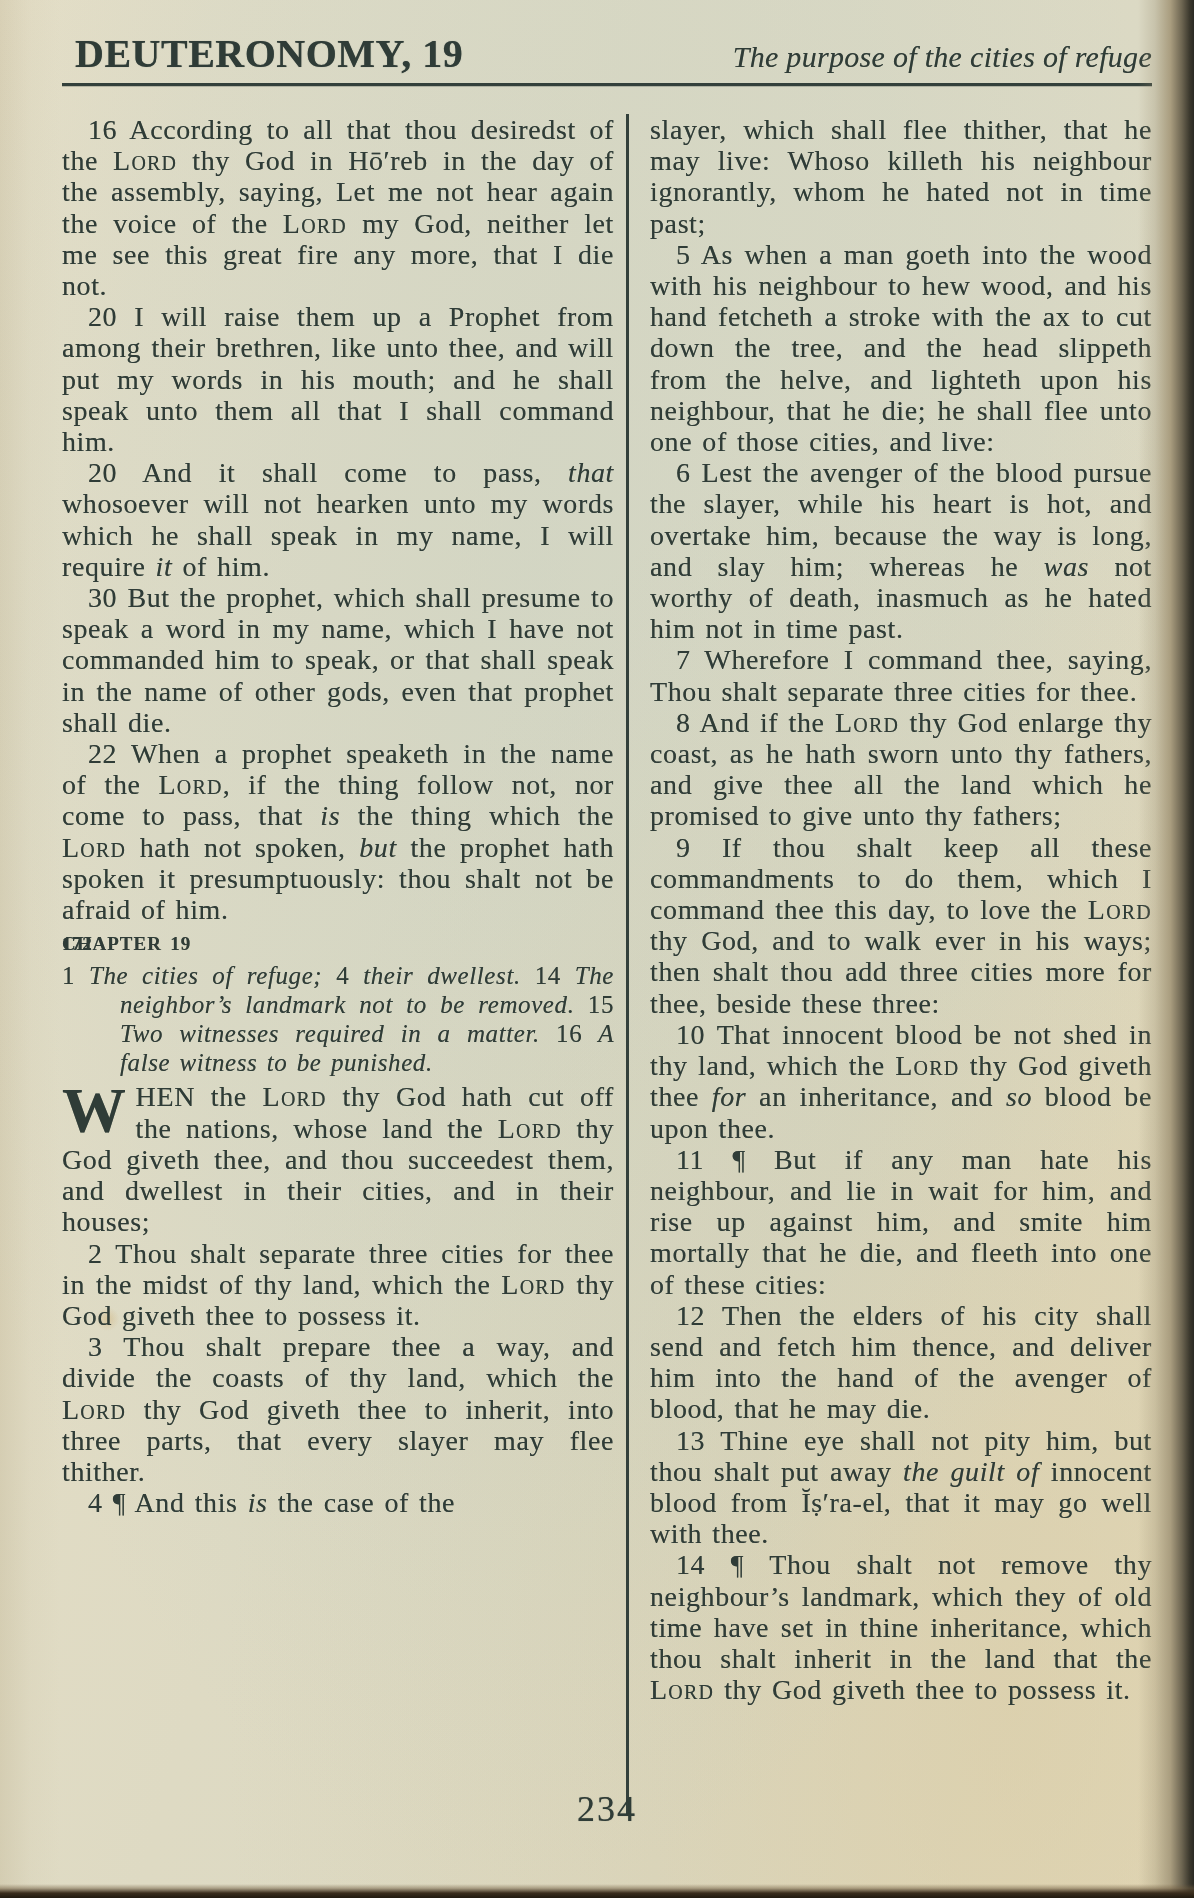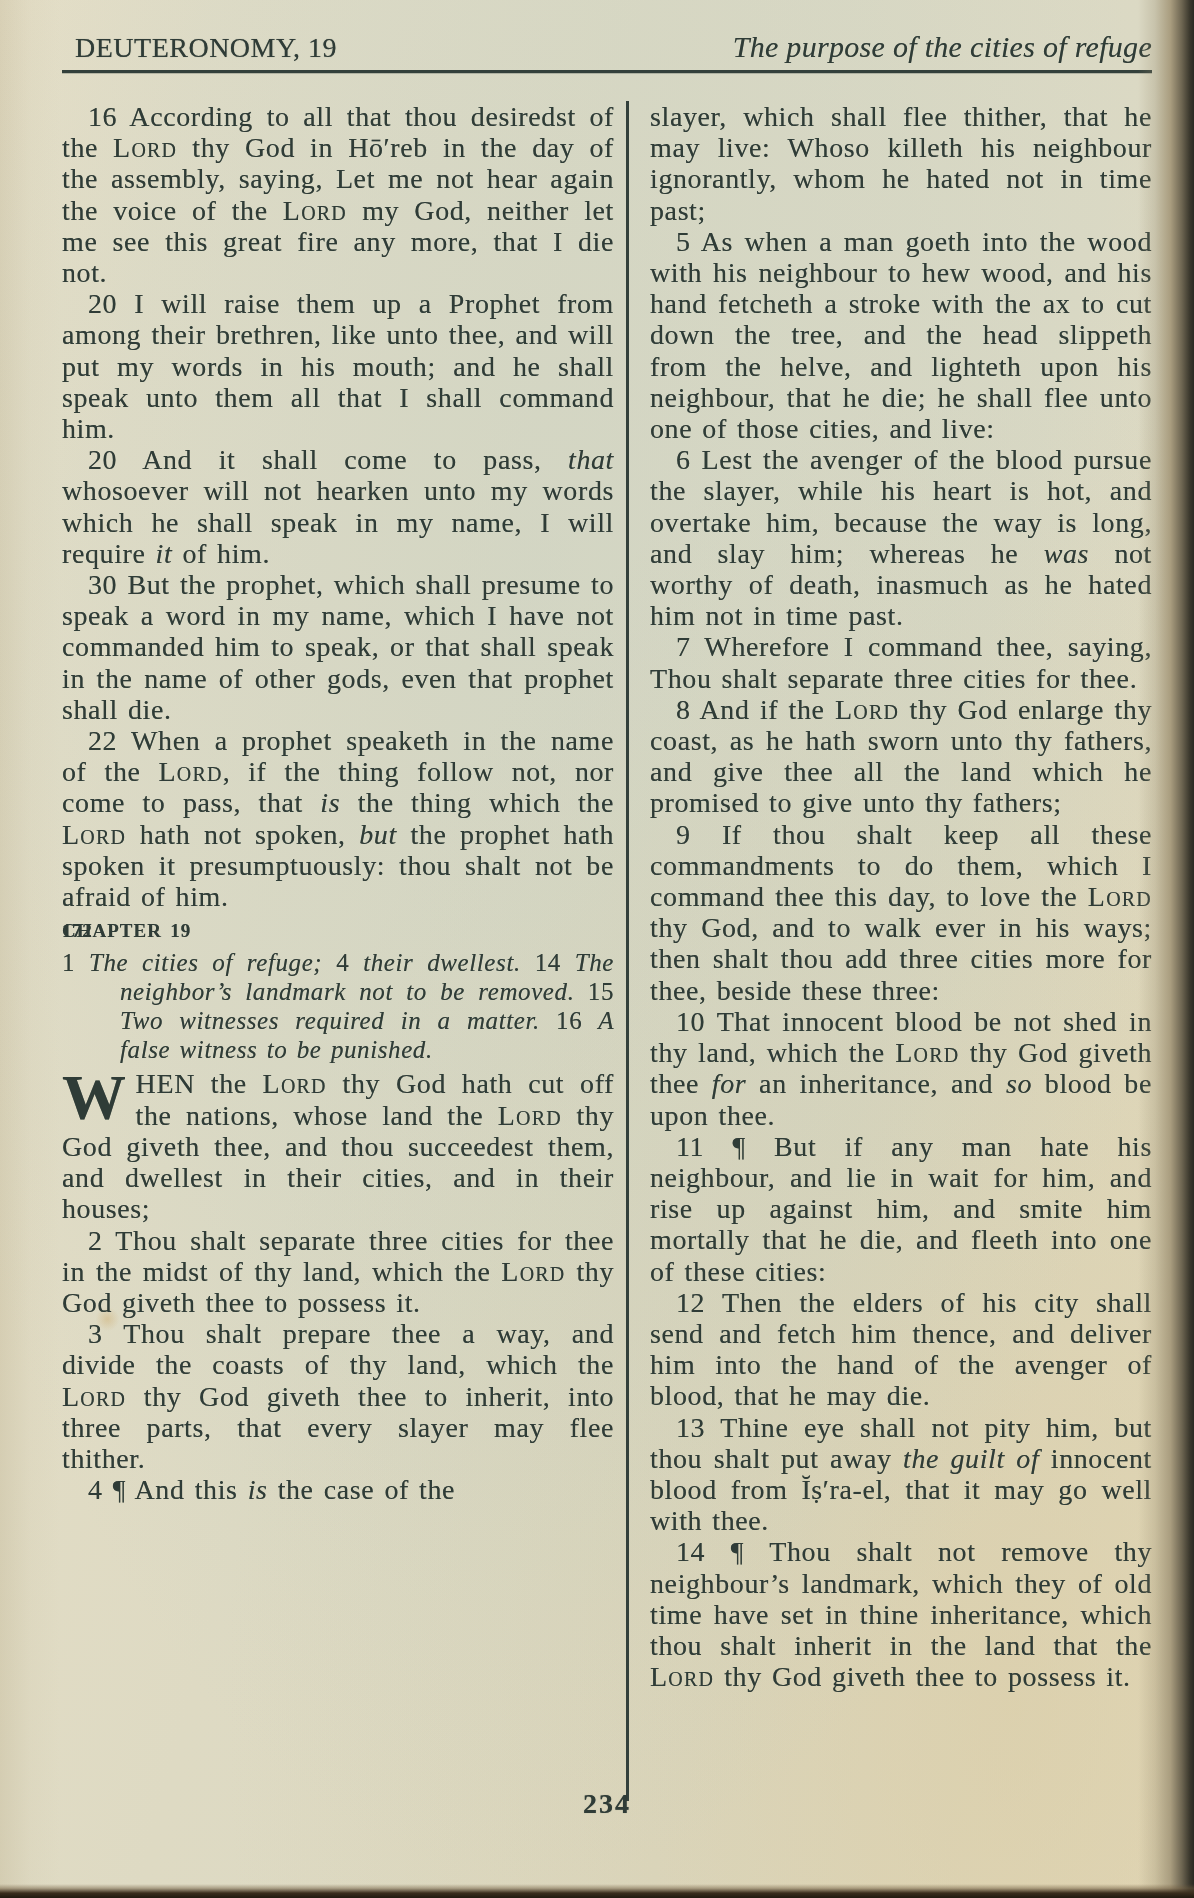--- a/index.html
+++ b/index.html
@@ -14,21 +14,21 @@
       radial-gradient(ellipse at 45% 30%, rgba(188,204,196,0.32) 0%, rgba(188,204,196,0.18) 45%, rgba(188,204,196,0) 70%),
       radial-gradient(circle at 9% 69.5%, rgba(198,146,58,0.30) 0px, rgba(198,146,58,0.12) 7px, rgba(198,146,58,0) 12px),
       radial-gradient(ellipse at 85% 90%, rgba(214,196,150,0.45) 0%, rgba(214,196,150,0) 55%),
       linear-gradient(to right, rgba(165,148,108,0.20) 0px, rgba(165,148,108,0.05) 30px, rgba(165,148,108,0) 60px),
       linear-gradient(105deg,#e6dfc7 0%, #dedac3 38%, #dbd9c4 68%, #e4dcc0 100%);
     color:#2f3c37;
   }
   .content{position:absolute;left:62px;top:30px;width:1090px;}
   .page-header{display:flex;justify-content:space-between;align-items:baseline;padding-left:13px;}
   .book-title{
-    font-weight:normal;font-size:28px;letter-spacing:0.5px;
+    font-weight:bold;font-size:40px;letter-spacing:0.5px;
     text-shadow:0 0 0.7px rgba(40,52,48,0.65);
   }
   .running-head{
     font-style:italic;font-size:30px;letter-spacing:0.3px;
     text-shadow:0 0 0.6px rgba(40,52,48,0.5);
   }
   .rule{height:3px;background:#33403b;margin-top:6px;box-shadow:0 1px 0 rgba(51,64,59,0.25);}
   .columns{display:flex;margin-top:28px;height:1700px;overflow:hidden;}
   .col{font-size:28px;line-height:31.2px;text-align:justify;
        letter-spacing:0.6px;word-spacing:2.5px;
@@ -44,21 +44,21 @@
   .sc{font-variant:small-caps;letter-spacing:1.2px;}
   em{font-style:italic;}
   .chapter-line{position:relative;font-weight:bold;font-size:19px;margin:3px 0 2px;text-indent:0;}
   .ch-num{display:inline-block;}
   .ch-title{position:absolute;left:0;right:0;text-align:left;letter-spacing:1px;}
   p.summary{font-style:italic;font-size:25px;line-height:29px;
             padding-left:58px;text-indent:-58px;margin:2px 0 4px;}
   p.summary .vnum{font-style:normal;}
   .page-number{
     position:absolute;left:62px;top:1788px;width:1090px;text-align:center;
-    font-weight:bold;font-size:28px;letter-spacing:2px;
+    font-weight:normal;font-size:36px;letter-spacing:2px;
     text-shadow:0 0 0.7px rgba(40,52,48,0.6);
   }
   .edge-right{
     position:absolute;top:0;right:0;width:56px;height:100%;
     background:linear-gradient(to right,
       rgba(140,128,100,0) 0%, rgba(150,138,108,0.28) 30%,
       #a99d7f 58%, #6e6652 78%, #3c392e 92%, #2a2922 100%);
   }
   .edge-bottom{
     position:absolute;left:0;bottom:0;width:100%;height:14px;

